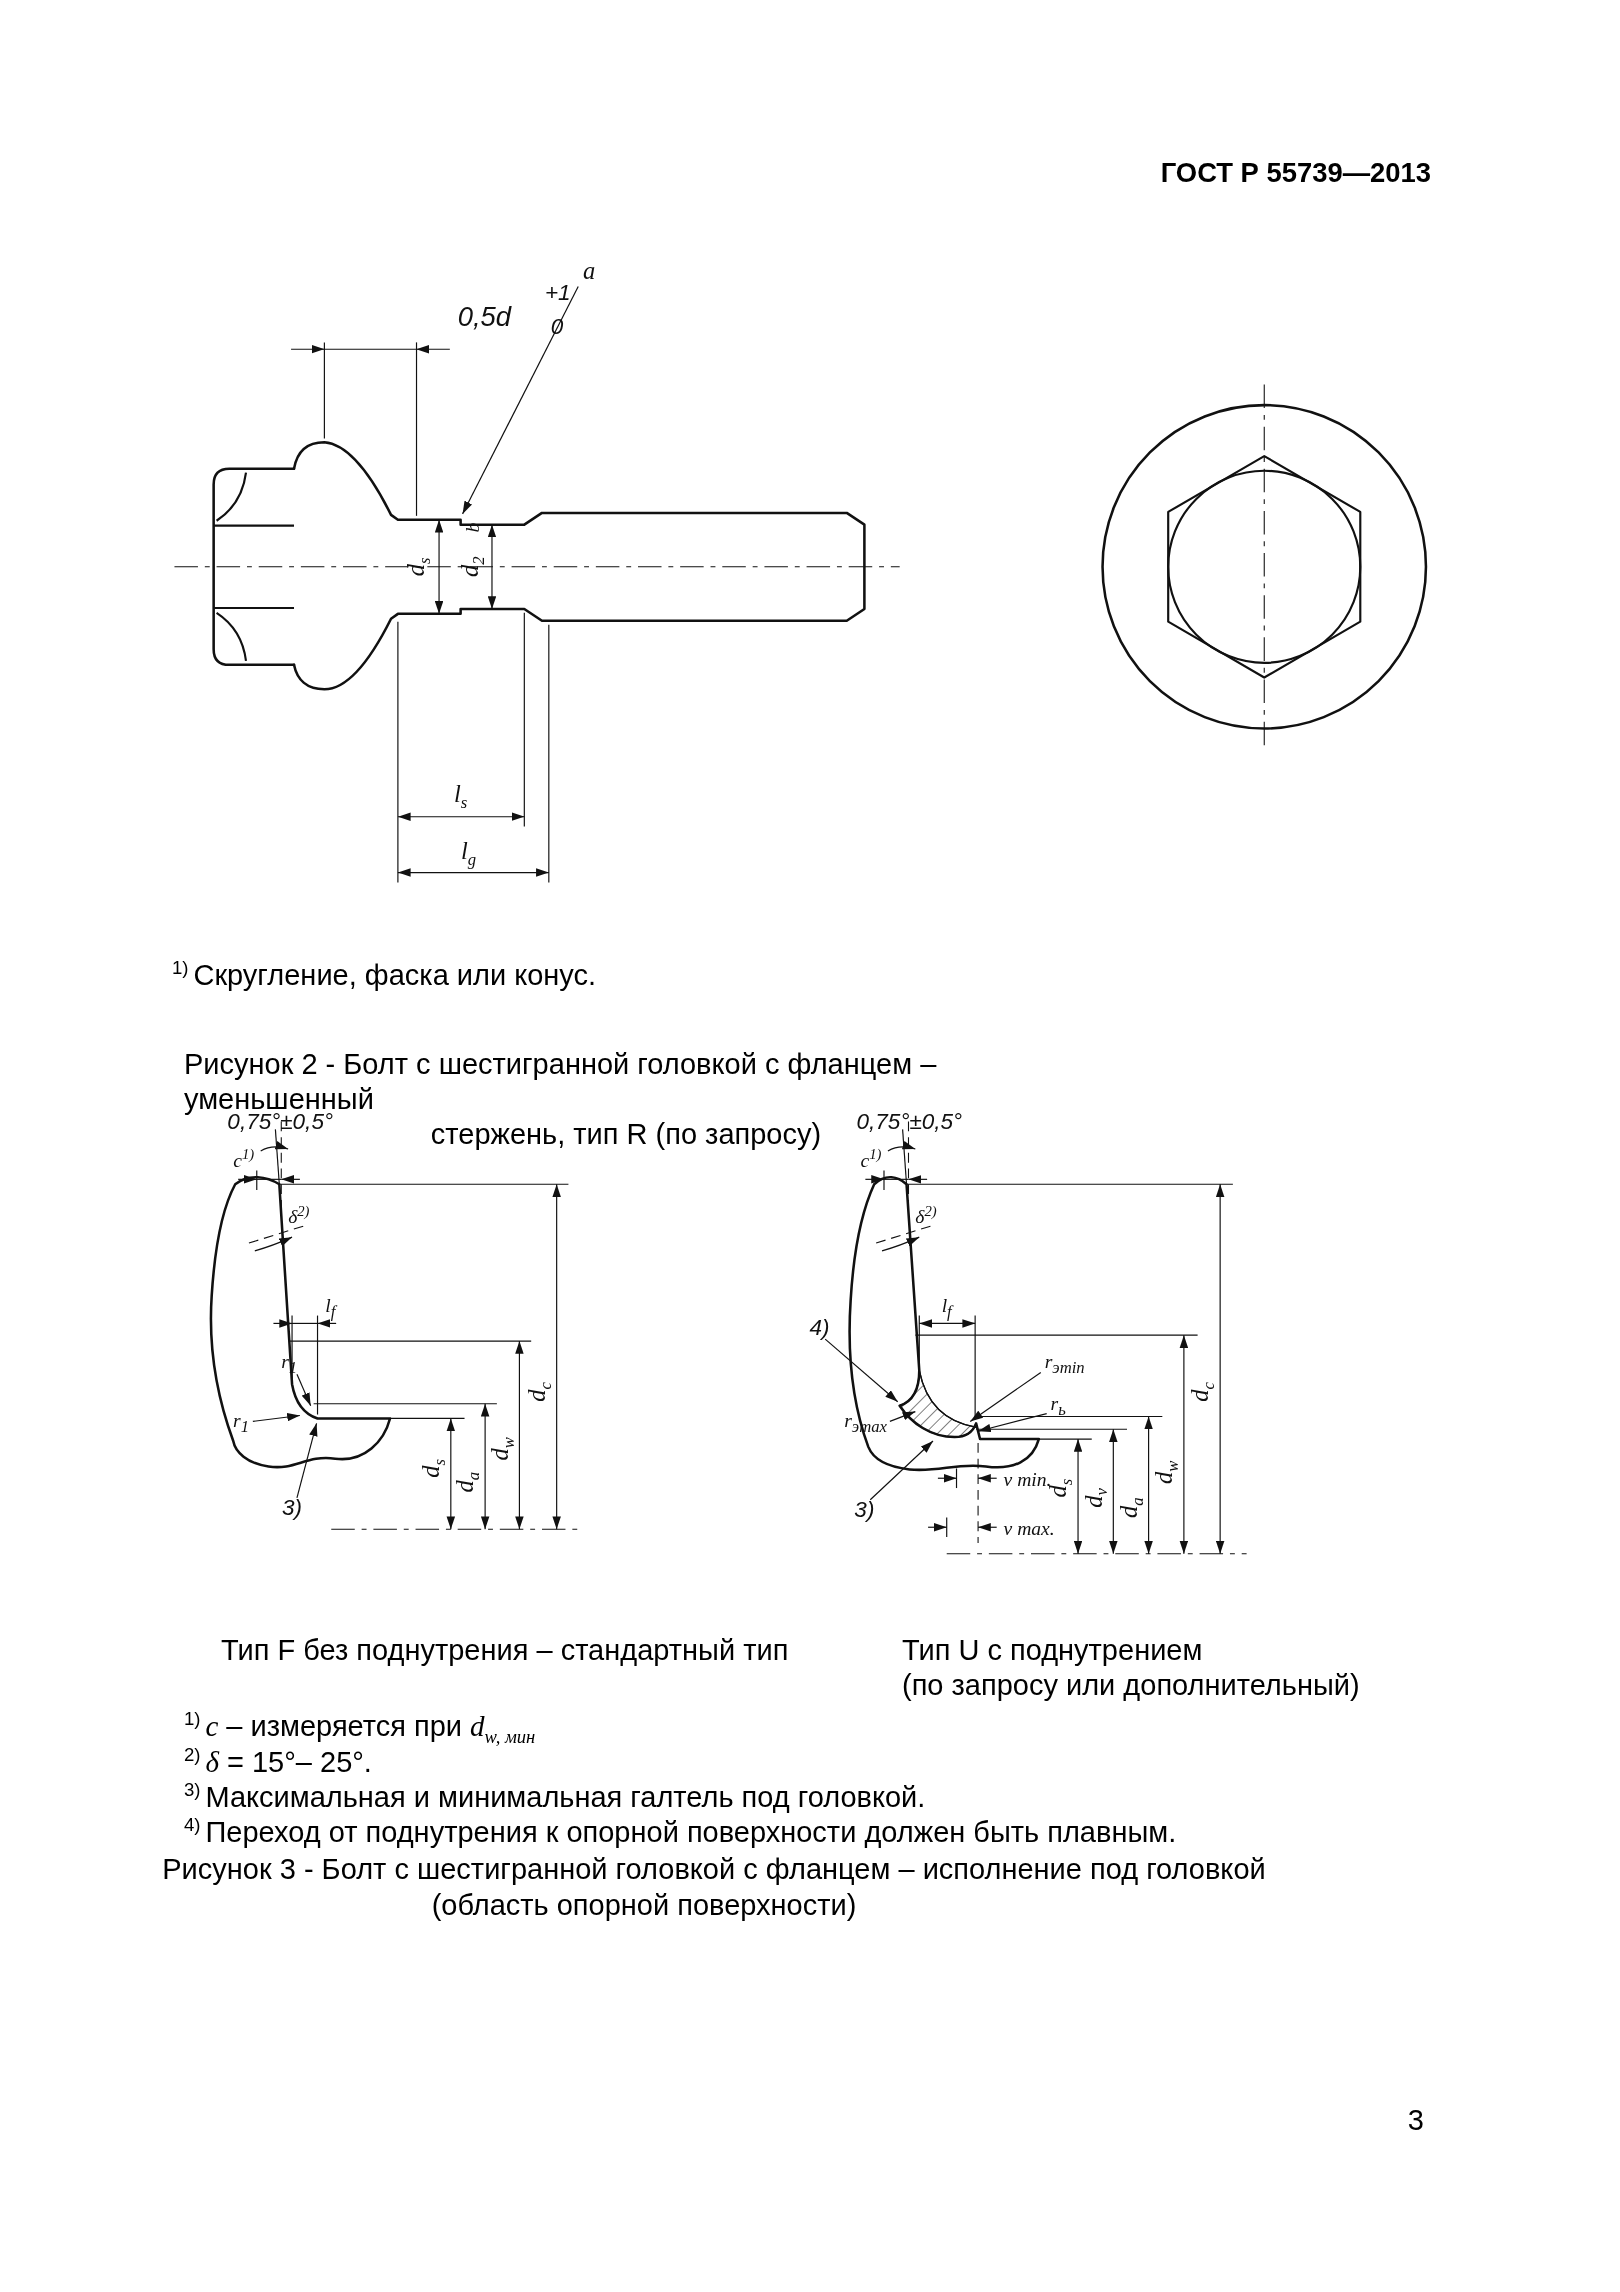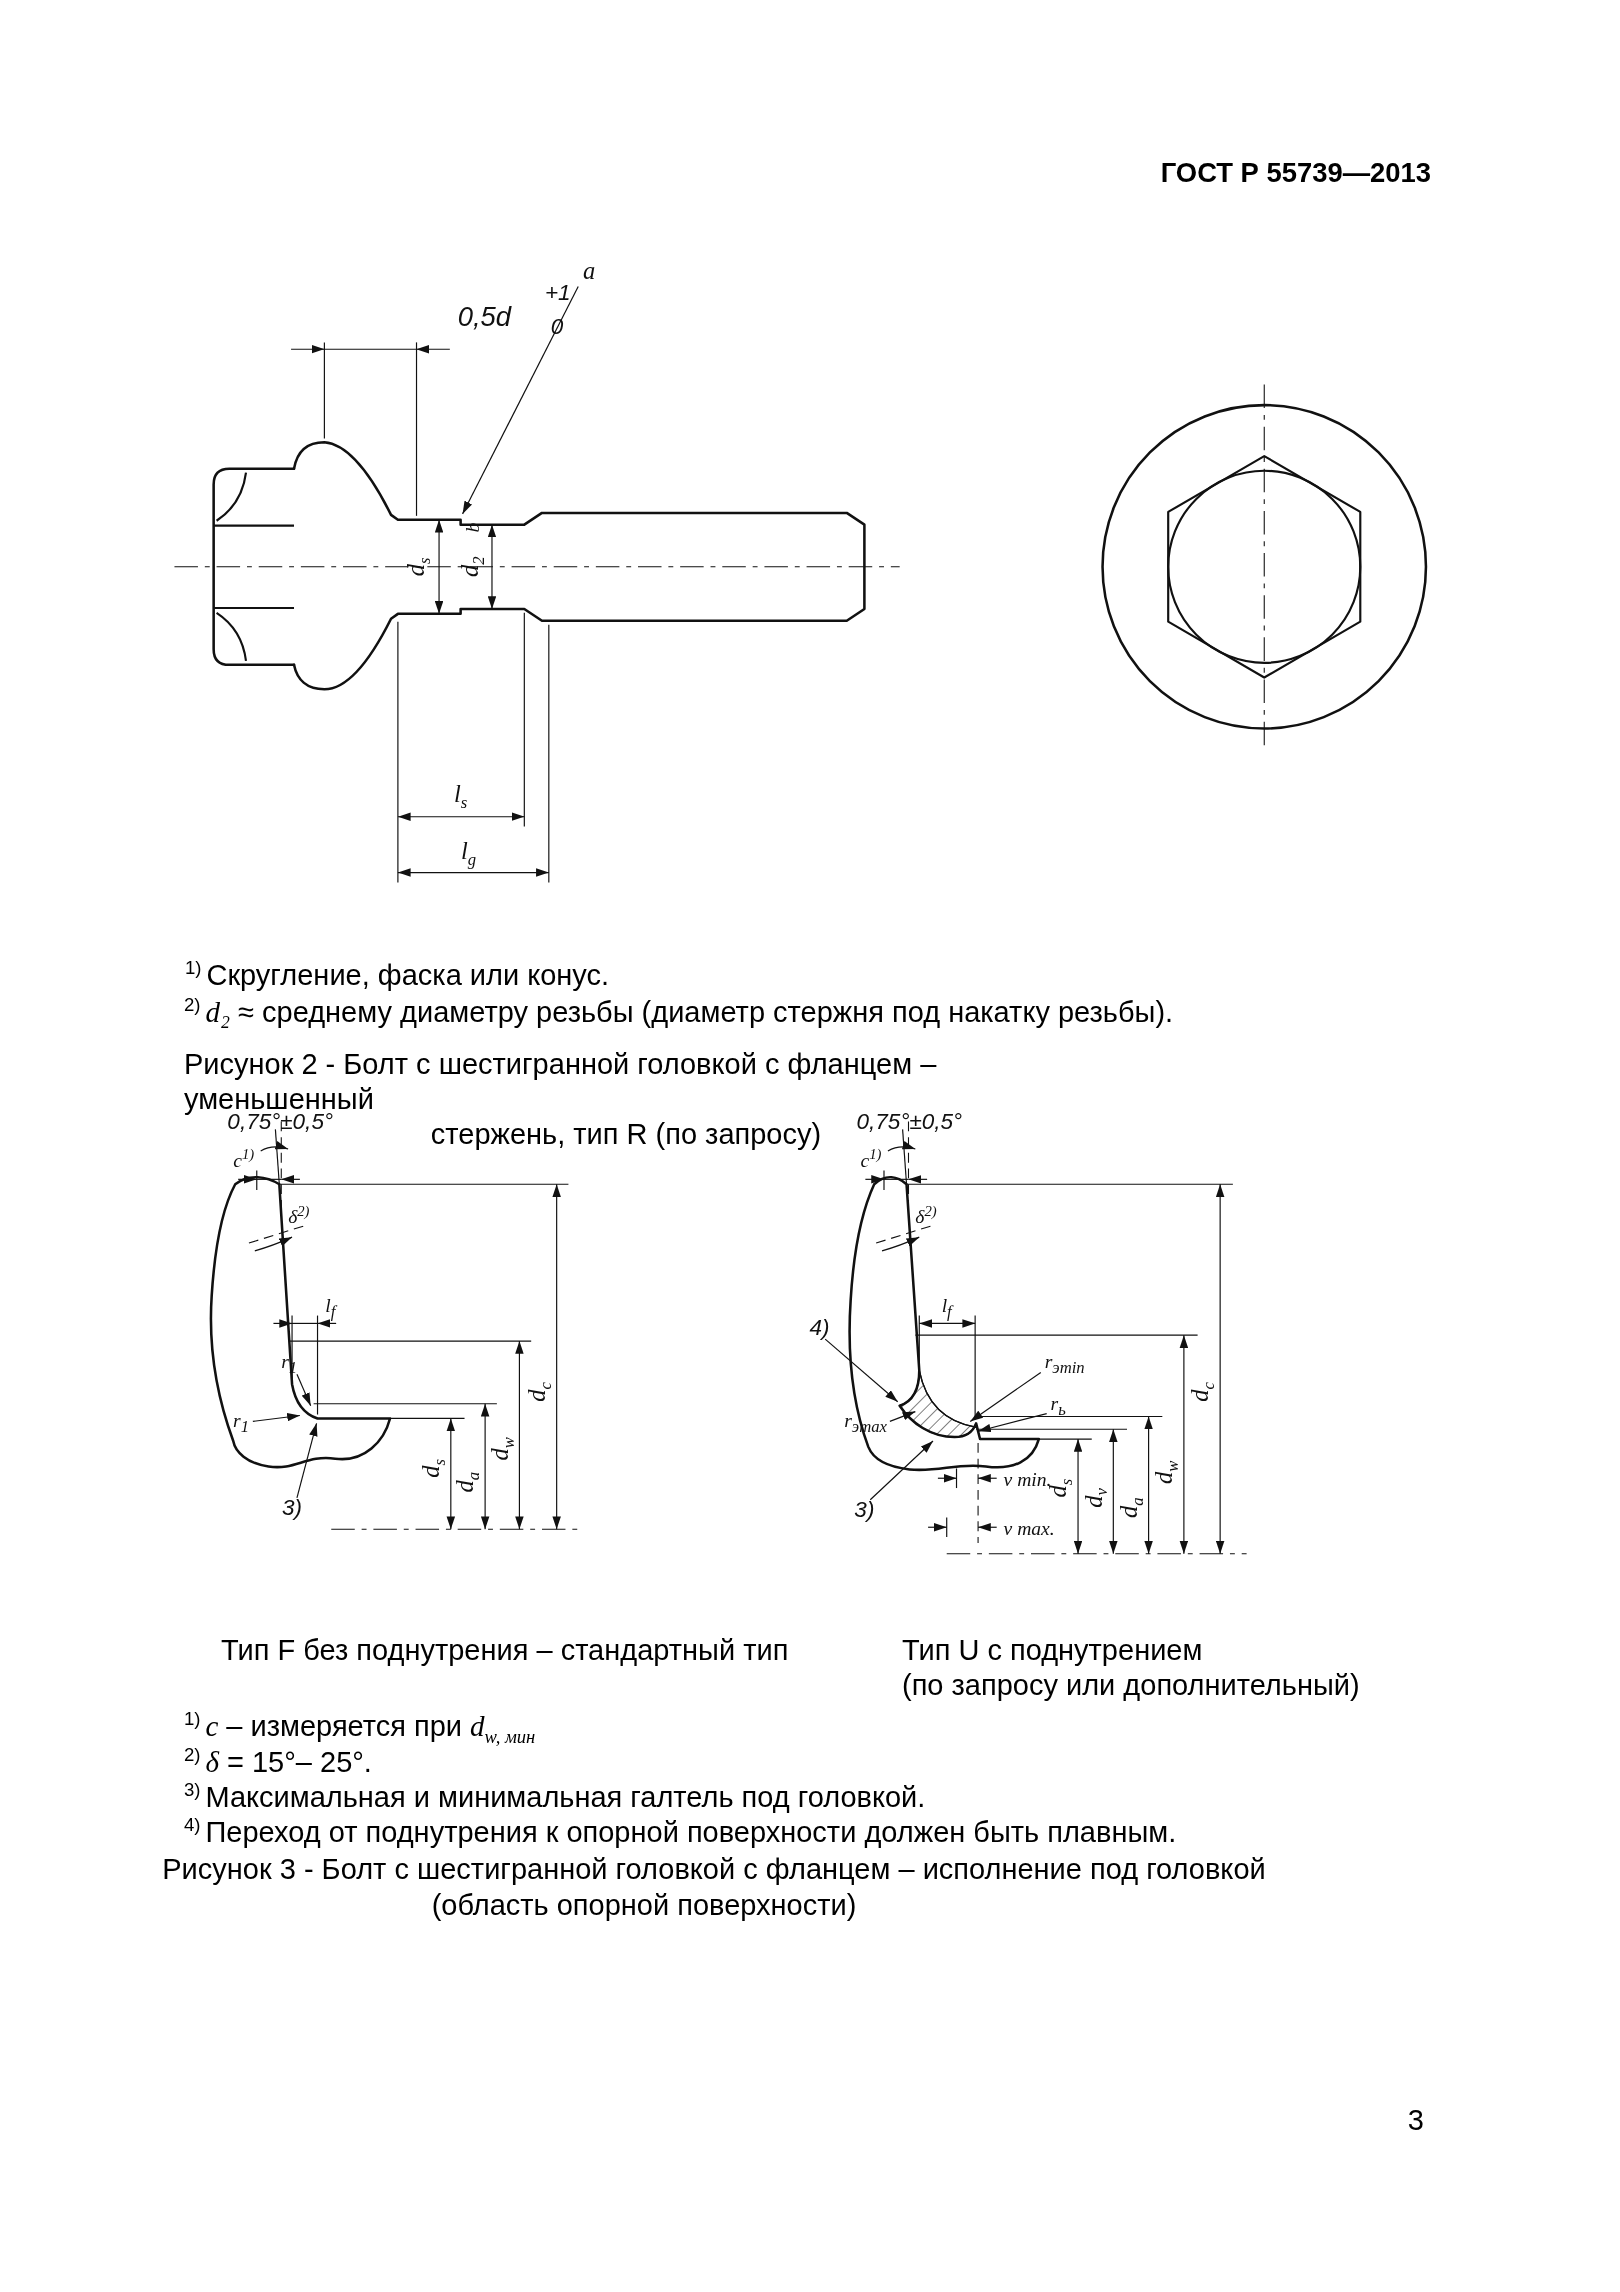--- a/index.html
+++ b/index.html
@@ -202,23 +202,22 @@
       <text class="dvar" transform="rotate(-90 1233 1420)" x="1233" y="1420" text-anchor="middle"><tspan>d</tspan><tspan class="svgsub" dy="6">c</tspan></text>
 
       <text class="dnum2" x="882" y="1548" text-anchor="middle">3)</text>
       <line class="thin" x1="888" y1="1530" x2="952" y2="1470" marker-end="url(#arr)"></line>
     </g>
   </svg>
 
   <div class="t hdr" style="top:155px;right:189px">ГОСТ Р 55739—2013</div>
 
 
-  <div class="t" style="top:958px;left:185px"><sup class="fn">1)</sup><span class="vi"></span><span>Скругление, фаска или конус.</span></div>
-
-  <div class="t" style="top:995px;left:184px"><sup class="fn">2)</sup><span class="vi">d₂</span><span> ≈ среднему диаметру резьбы (диаметр стержня под накатку резьбы).</span></div>
+  <div class="t" style="top:958px;left:172px"><sup class="fn">1)</sup><span class="vi"></span><span>Скругление, фаска или конус.</span></div>
+
 
   <div class="t cap" style="top:1047px;left:184px;width:884px">
     <div>Рисунок 2 - Болт с шестигранной головкой с фланцем – уменьшенный</div>
     <div style="text-align:center">стержень, тип R (по запросу)</div>
   </div>
 
   <div class="t" style="top:1633px;left:221px">Тип F без поднутрения – стандартный тип</div>
   <div class="t" style="top:1633px;left:902px">Тип U с поднутрением</div>
   <div class="t" style="top:1668px;left:902px">(по запросу или дополнительный)</div>
 

